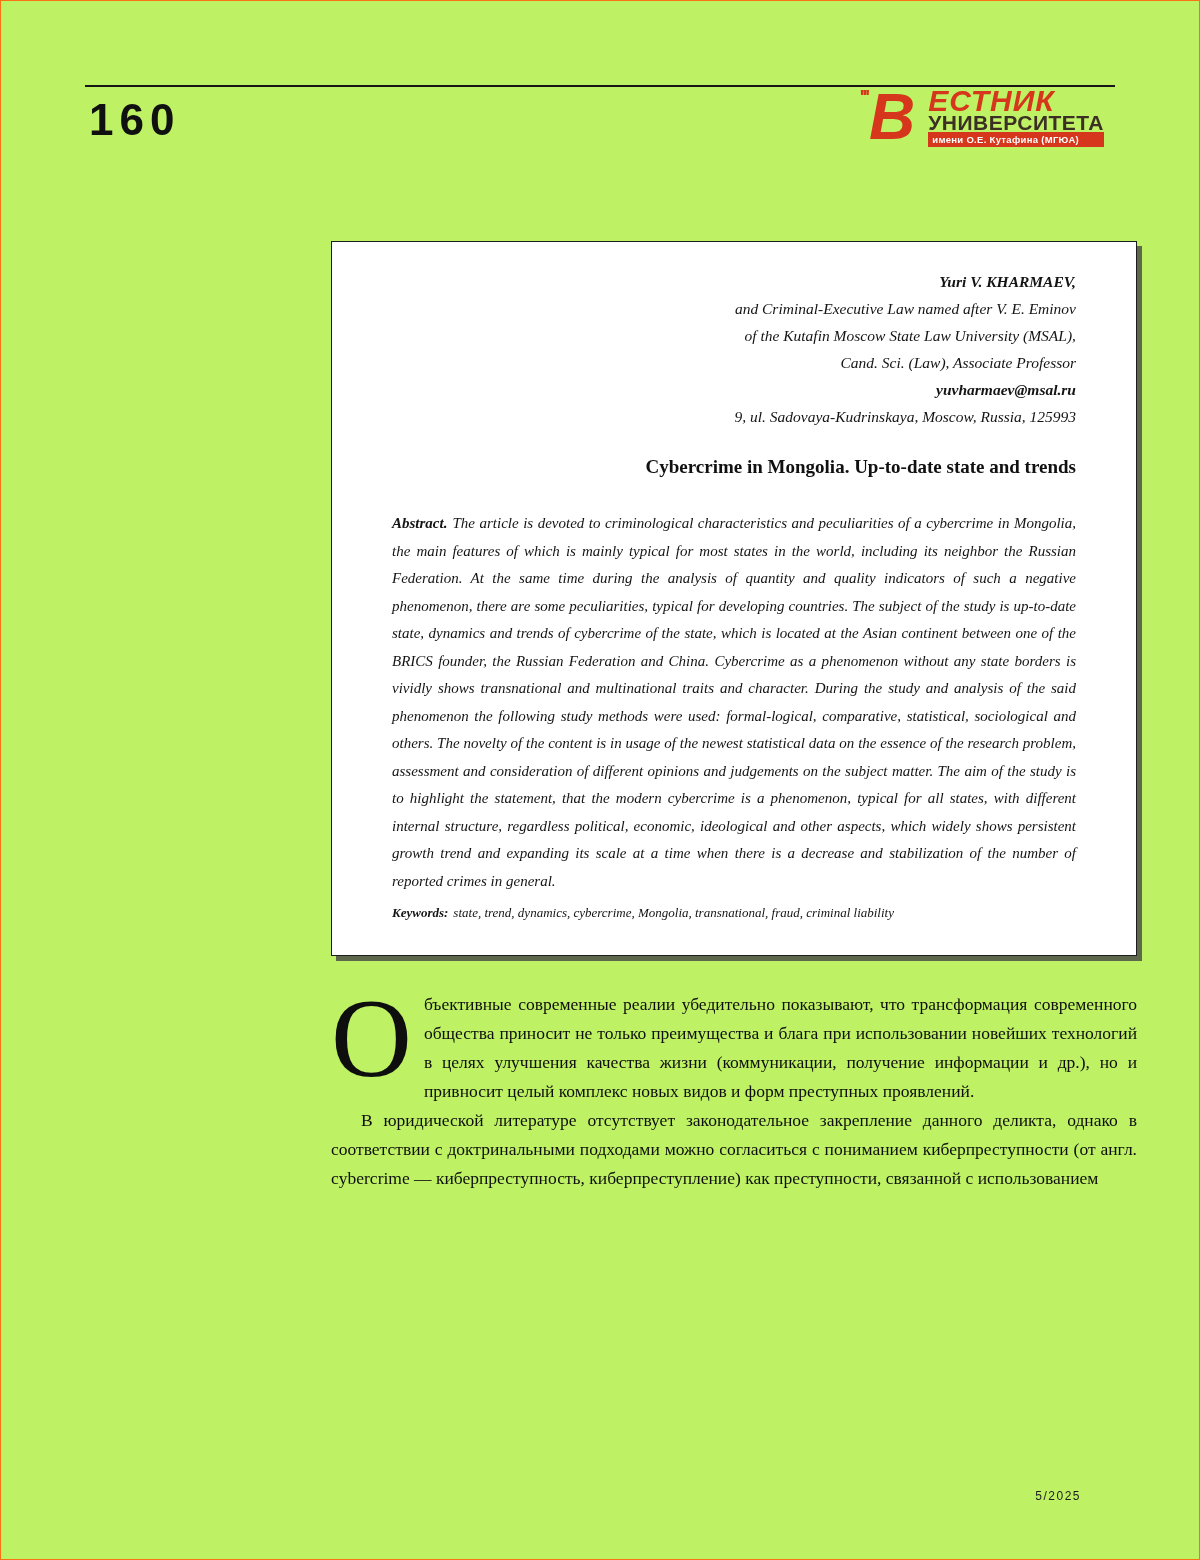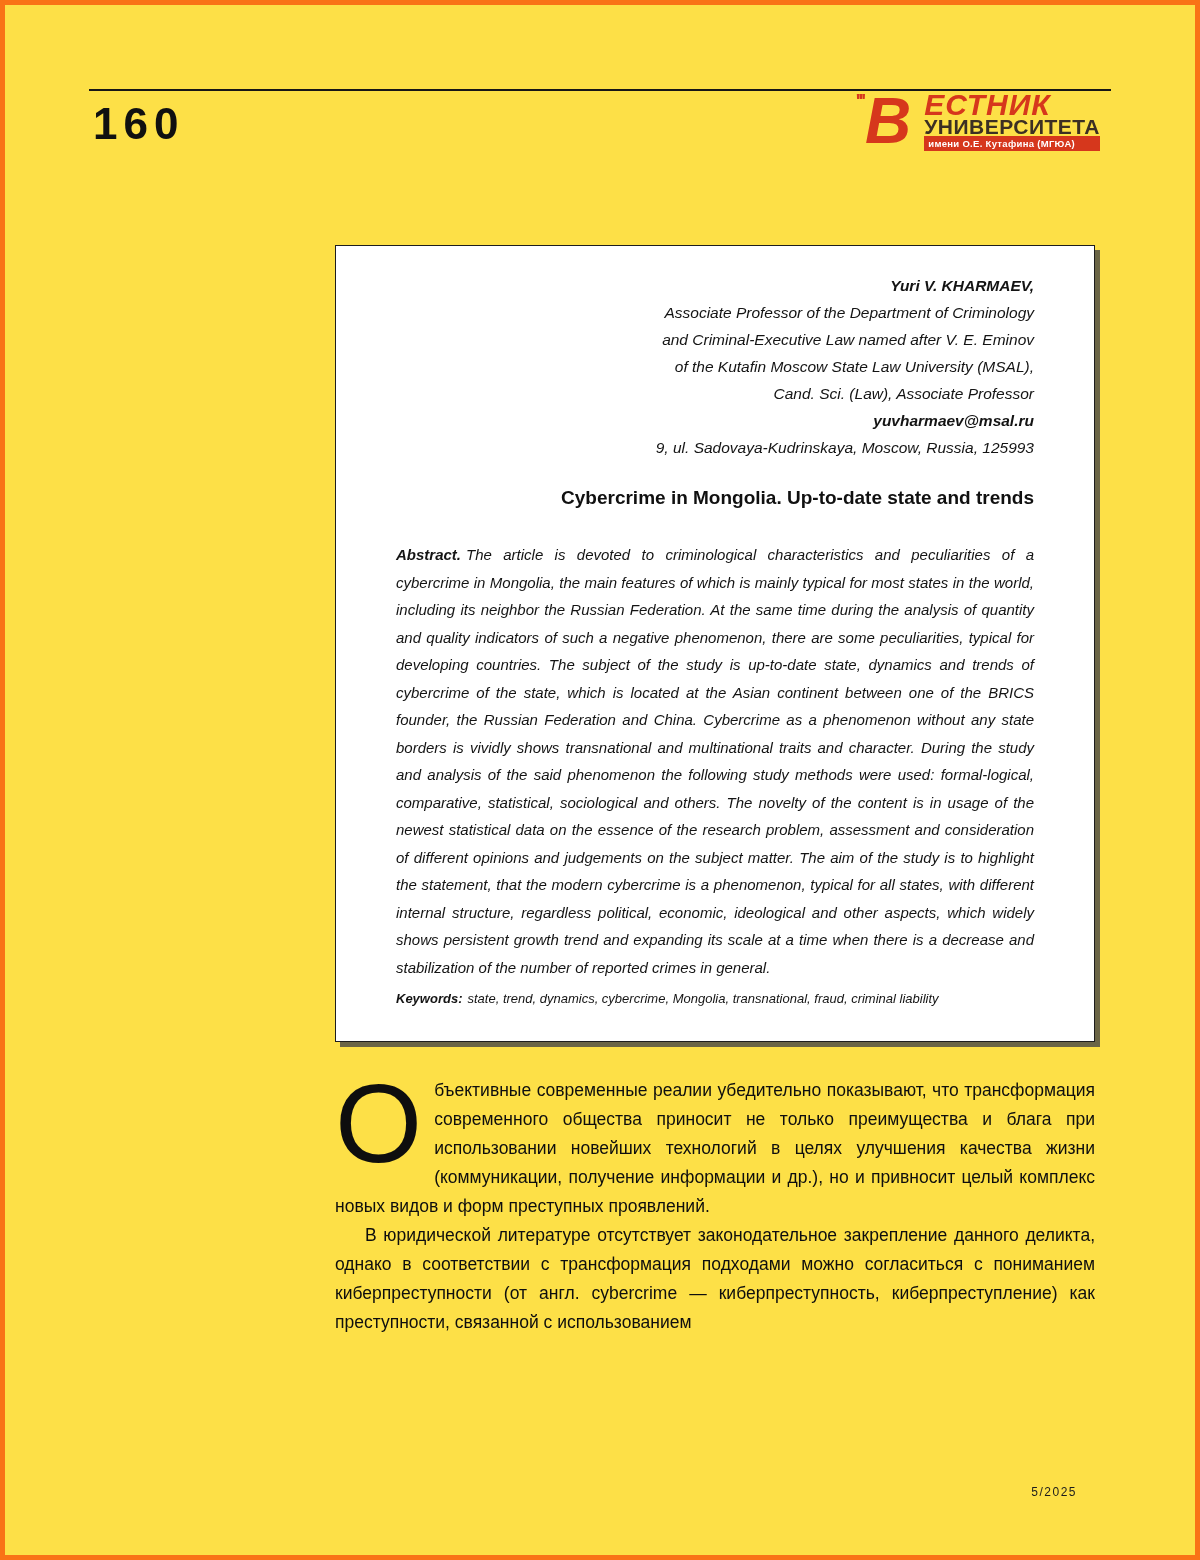--- a/index.html
+++ b/index.html
@@ -3,22 +3,22 @@
 <meta charset="utf-8">
 <style>
   * { margin:0; padding:0; box-sizing:border-box; }
   html,body { background:#e9e9e9; }
   body {
     width:1200px; height:1560px; position:relative;
     font-family:"Liberation Sans", sans-serif;
     color:#111;
   }
   .page {
-    position:absolute; inset:0; background:#fde047; overflow:hidden;
-    border:5px solid #f97316;
+    position:absolute; inset:0; background:#bef264; overflow:hidden;
+    border:1px solid #f97316;
   }
 
   
   .top-rule { position:absolute; left:84px; right:84px; top:84px; height:2px; background:#161616; }
   .page-number {
     position:absolute; left:88px; top:94px;
     font-size:44px; font-weight:bold; letter-spacing:6px; color:#101010;
   }
   .section-title {
     position:absolute; left:330px; top:106px;
@@ -34,21 +34,21 @@
   }
   .logo-right { margin-left:13px; display:flex; flex-direction:column; }
   .logo-word { color:#d6371c; font-size:30px; line-height:27px; font-weight:bold; font-style:italic; letter-spacing:1px; }
   .logo-univ { color:#3c2f23; font-size:21px; line-height:17px; font-weight:bold; letter-spacing:0.5px; }
   .logo-bar {
     background:#d6371c; color:#ffffff; font-size:9.5px; line-height:13px;
     font-weight:bold; padding:1px 4px; margin-top:1px; text-align:left; letter-spacing:0.3px;
   }
 
   
-  .content { padding:240px 100px 0 330px; }
+  .content { padding:240px 62px 0 330px;font-family:Liberation Serif, serif; }
 
   .abstract-box {
     border:1px solid #1d1d1d;
     box-shadow:5px 5px 0 rgba(70,70,70,0.8);
     padding:26px 60px 28px 60px;
     background:#fff;
   }
   .author-block { text-align:right; font-style:italic; font-size:15.5px; line-height:27px; color:#141414; }
   .author-name  { font-weight:bold; }
   .author-email { font-weight:bold; }
@@ -104,21 +104,20 @@
       <span class="logo-bar">имени О.Е. Кутафина (МГЮА)</span>
     </span>
   </div>
 
   <div class="content">
 
     <div class="abstract-box">
 
       <div class="author-block">
         <div class="author-line author-name">Yuri V. KHARMAEV,</div>
-        <div class="author-line">Associate Professor of the Department of Criminology</div>
         <div class="author-line">and Criminal-Executive Law named after V. E. Eminov</div>
         <div class="author-line">of the Kutafin Moscow State Law University (MSAL),</div>
         <div class="author-line">Cand. Sci. (Law), Associate Professor</div>
         <div class="author-line author-email">yuvharmaev@msal.ru</div>
         <div class="author-line">9, ul. Sadovaya-Kudrinskaya, Moscow, Russia, 125993</div>
       </div>
 
       <h1 class="article-title">Cybercrime in Mongolia. Up-to-date state and trends</h1>
 
       <p class="abstract">
@@ -128,20 +127,20 @@
       <p class="keywords">
         <span class="keywords-label">Keywords:</span><span>state, trend, dynamics, cybercrime, Mongolia, transnational, fraud, criminal liability</span>
       </p>
 
     </div>
 
     <div class="body-text">
       <p class="para">
         <span class="dropcap">О</span><span>бъективные современные реалии убедительно показывают, что трансформация современного общества приносит не только преимущества и блага при использовании новейших технологий в целях улучшения качества жизни (коммуникации, получение информации и др.), но и привносит целый комплекс новых видов и форм преступных проявлений.</span>
       </p>
-      <p class="para indented">В юридической литературе отсутствует законодательное закрепление данного деликта, однако в соответствии с трансформация подходами можно согласиться с пониманием киберпреступности (от англ. cybercrime — киберпреступность, киберпреступление) как преступности, связанной с использованием</p>
+      <p class="para indented">В юридической литературе отсутствует законодательное закрепление данного деликта, однако в соответствии с доктринальными подходами можно согласиться с пониманием киберпреступности (от англ. cybercrime — киберпреступность, киберпреступление) как преступности, связанной с использованием</p>
     </div>
 
   </div>
 
   <div class="footer-issue">5/2025</div>
 
 </div>
 
 </body></html>

